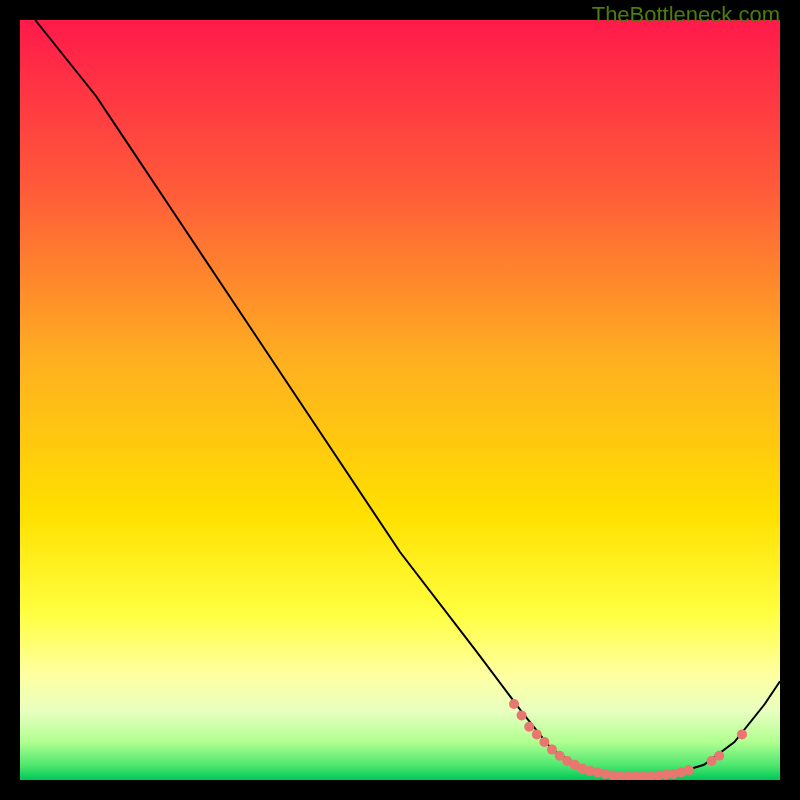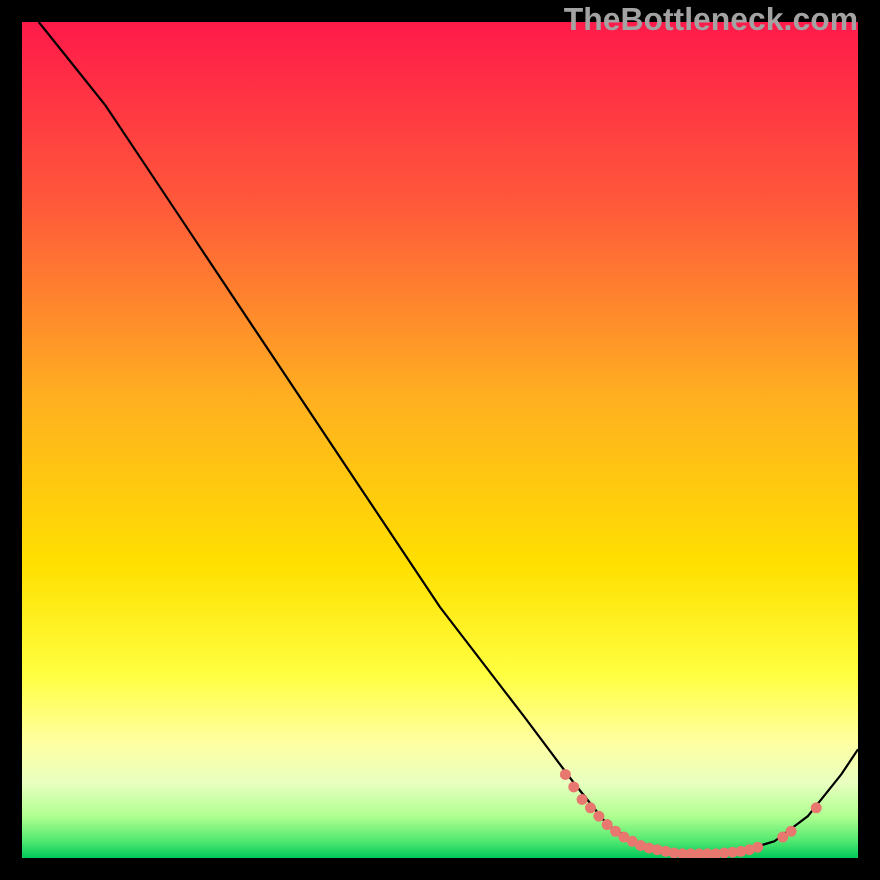--- a/index.html
+++ b/index.html
@@ -7,23 +7,23 @@
     width: 800px;
     height: 800px;
     background: #000;
     position: relative;
     font-family: Arial, sans-serif;
   }
   .watermark {
     position: absolute;
     top: 2px;
     right: 20px;
-    color: #a3a3a3;
-    font-size: 29px;
-    font-weight: bold;
+    color: #4d7c0f;
+    font-size: 22px;
+    font-weight: normal;
     z-index: 10;
   }
   .plot-area {
     position: absolute;
     left: 20px;
     top: 20px;
     width: 760px;
     height: 760px;
   }
   .gradient-bg {

